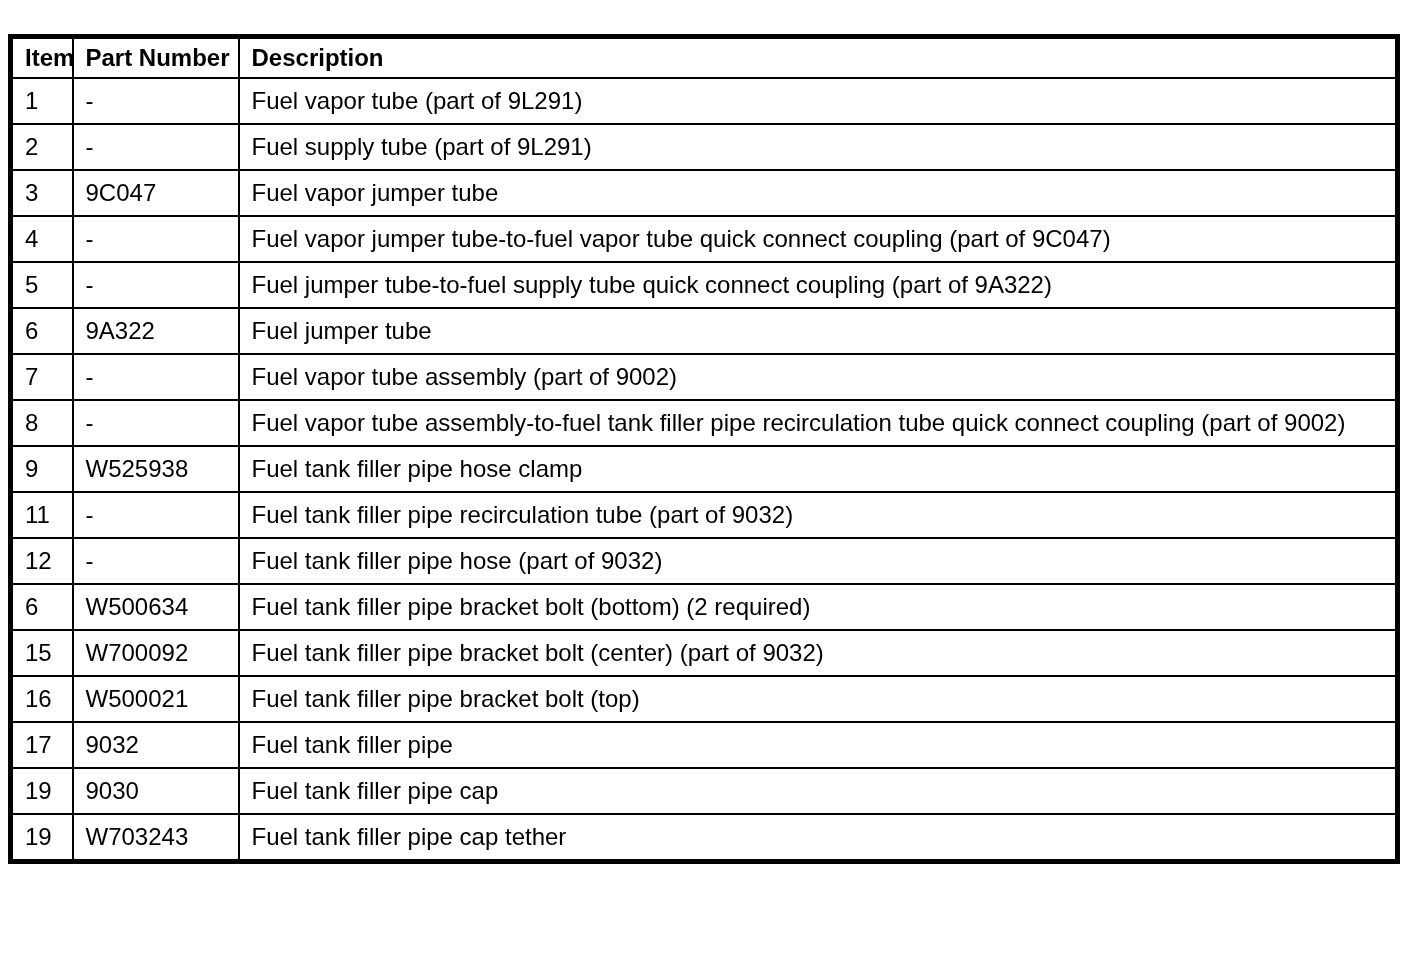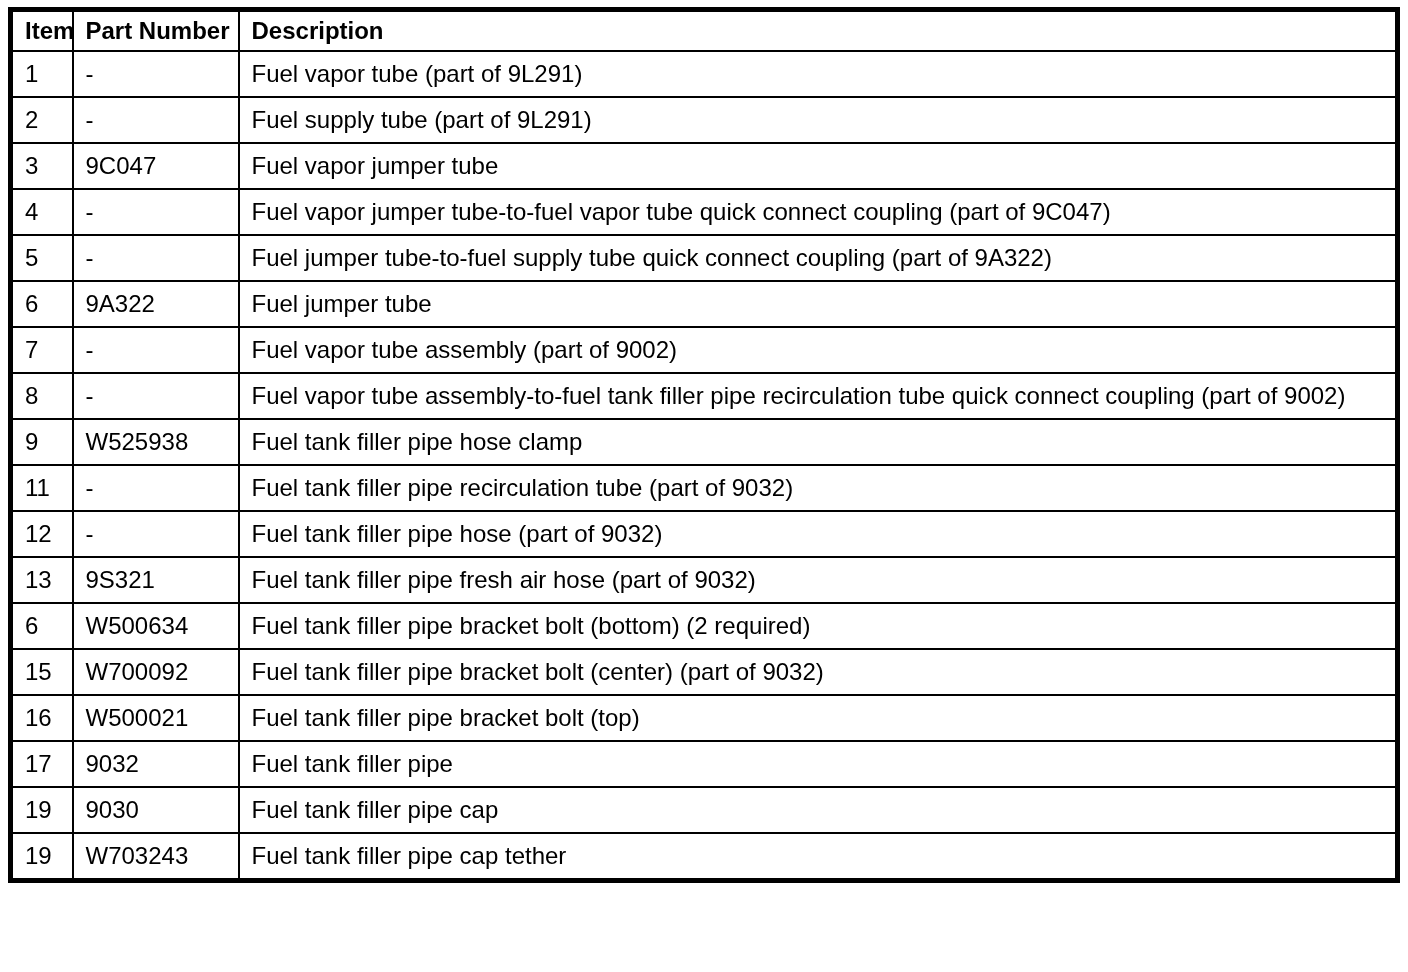--- a/index.html
+++ b/index.html
@@ -15,20 +15,21 @@
     box-sizing: border-box;
     width: 1408px;
     height: 972px;
     padding: 7px 8px;
   }
   table.parts-table {
     border-collapse: collapse;
     width: 100%;
     table-layout: fixed;
     border: 5px solid #000000;
+    margin-top: 27px;
   }
   table.parts-table th,
   table.parts-table td {
     border: 2px solid #000000;
     font-size: 24px;
     vertical-align: middle;
     padding: 0 8px 0 12px;
     overflow: hidden;
     white-space: nowrap;
   }
@@ -115,25 +116,20 @@
           <td>11</td>
           <td>-</td>
           <td>Fuel tank filler pipe recirculation tube (part of 9032)</td>
         </tr>
         <tr>
           <td>12</td>
           <td>-</td>
           <td>Fuel tank filler pipe hose (part of 9032)</td>
         </tr>
         <tr>
-          <td>13</td>
-          <td>9S321</td>
-          <td>Fuel tank filler pipe fresh air hose (part of 9032)</td>
-        </tr>
-        <tr>
           <td>6</td>
           <td>W500634</td>
           <td>Fuel tank filler pipe bracket bolt (bottom) (2 required)</td>
         </tr>
         <tr>
           <td>15</td>
           <td>W700092</td>
           <td>Fuel tank filler pipe bracket bolt (center) (part of 9032)</td>
         </tr>
         <tr>

